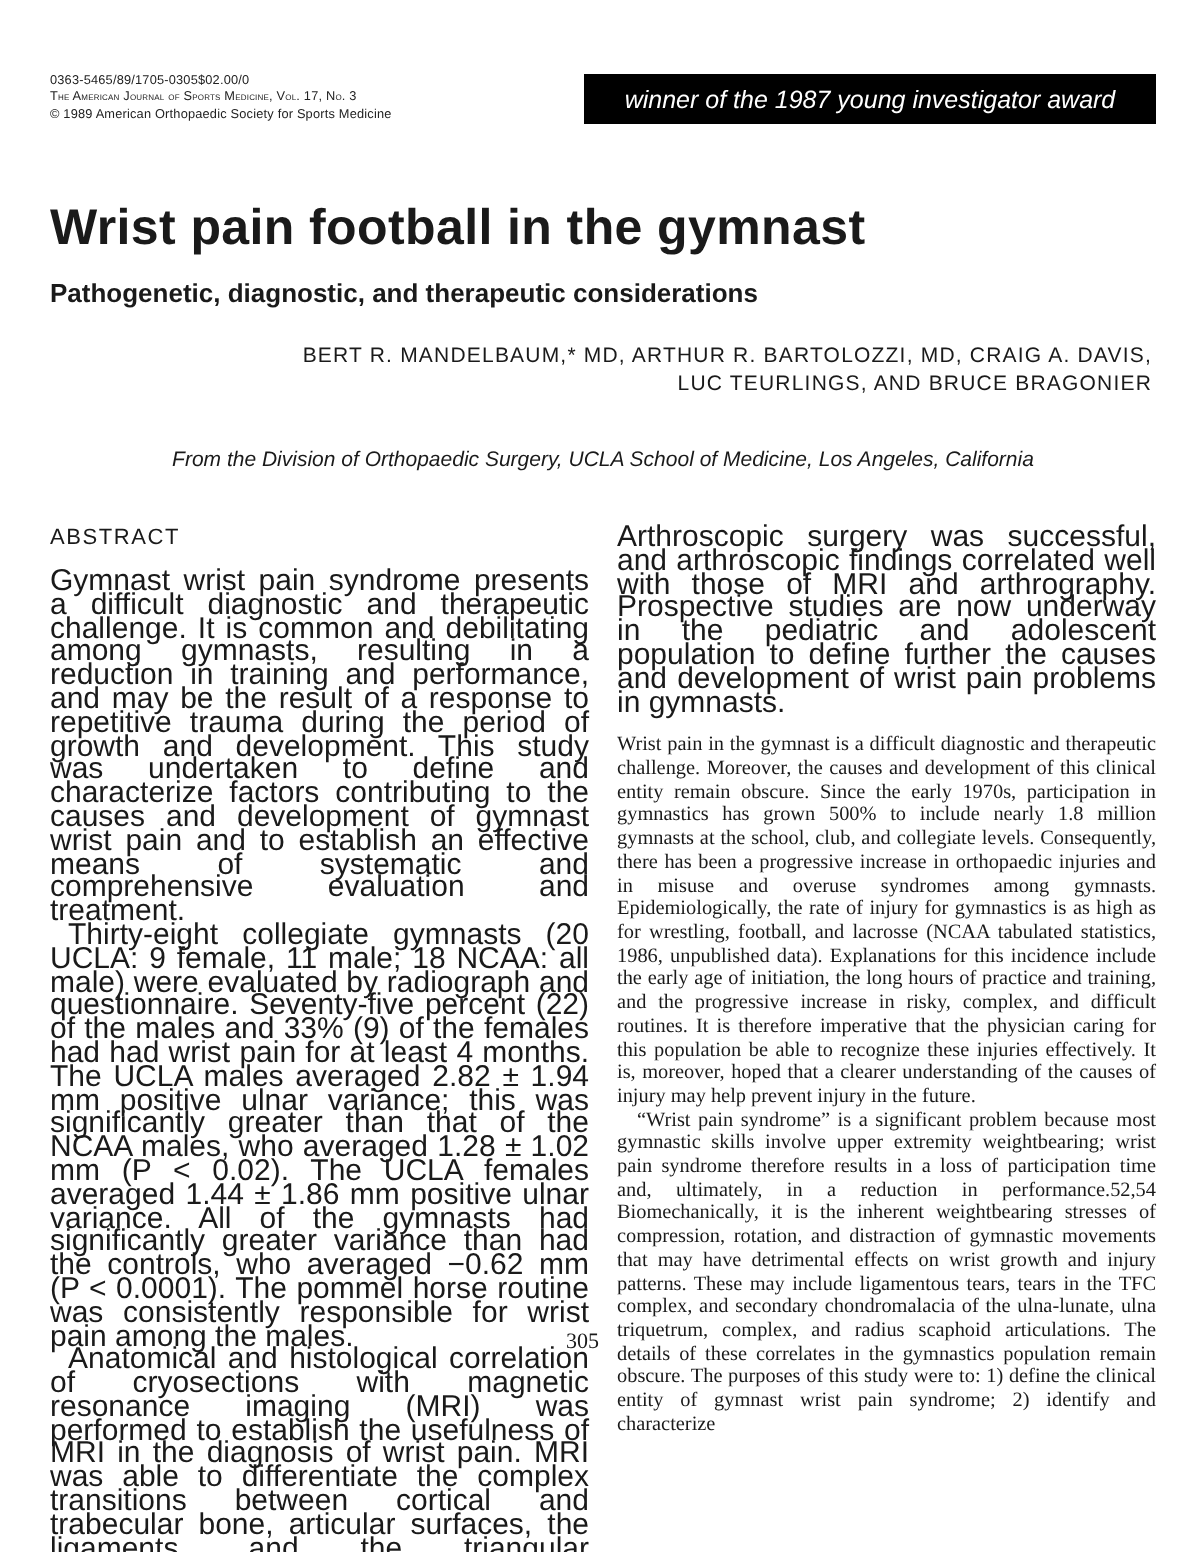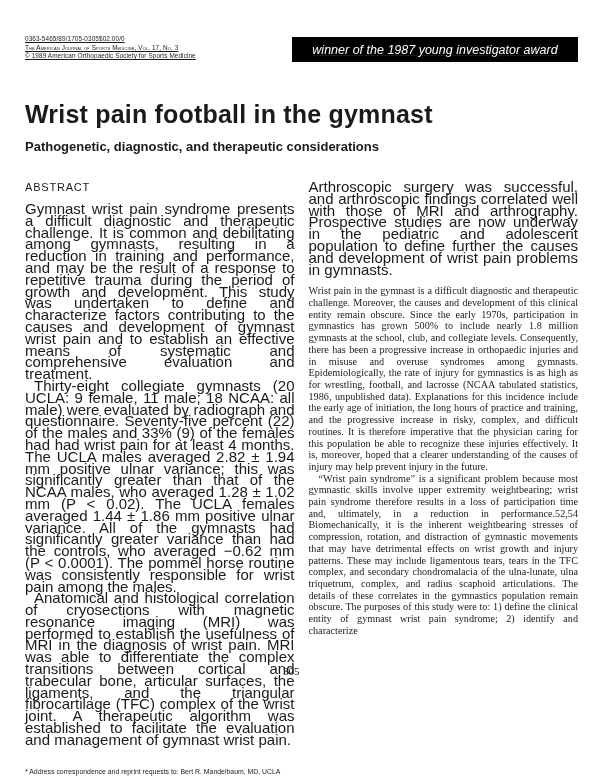--- a/index.html
+++ b/index.html
@@ -9,21 +9,21 @@
     height: 776px;
     margin: 0 auto;
     background: #ffffff;
     color: #1a1a1a;
     font-family: "Liberation Sans", sans-serif;
     overflow: hidden;
     box-sizing: border-box;
     padding: 34px 22px 0 25px;
   }
   
-  .header-row { display: flex; align-items: center; justify-content: space-between; text-decoration: underline; }
+  .header-row { display: flex; align-items: flex-end; justify-content: space-between; }
   .pub-info { font-size: 6.4px; line-height: 8.4px; color: #222; letter-spacing: 0.1px; }
   .pub-info .journal-line { font-variant: small-caps; }
   .award-banner {
     background: #000;
     color: #fff;
     font-style: italic;
     font-size: 12.5px;
     width: 286px;
     height: 25px;
     display: flex;
@@ -110,21 +110,26 @@
       <div>0363-5465/89/1705-0305$02.00/0</div>
       <div class="journal-line">The American Journal of Sports Medicine, Vol. 17, No. 3</div>
       <div>© 1989 American Orthopaedic Society for Sports Medicine</div>
     </div>
     <div class="award-banner">winner of the 1987 young investigator award</div>
   </div>
 
   <h1 class="article-title">Wrist pain football in the gymnast</h1>
   <h2 class="article-subtitle">Pathogenetic, diagnostic, and therapeutic considerations</h2>
 
+  <div class="authors">
+    <div>BERT R. MANDELBAUM,* MD, ARTHUR R. BARTOLOZZI, MD, CRAIG A. DAVIS,</div>
+    <div>LUC TEURLINGS, AND BRUCE BRAGONIER</div>
+  </div>
 
+  <div class="affiliation">From the Division of Orthopaedic Surgery, UCLA School of Medicine, Los Angeles, California</div>
 
   <div class="columns">
     <div class="col">
       <h3 class="abstract-heading">ABSTRACT</h3>
       <div class="abstract-text">
           <p>Gymnast wrist pain syndrome presents a difficult diagnostic and therapeutic challenge. It is common and debilitating among gymnasts, resulting in a reduction in training and performance, and may be the result of a response to repetitive trauma during the period of growth and development. This study was undertaken to define and characterize factors contributing to the causes and development of gymnast wrist pain and to establish an effective means of systematic and comprehensive evaluation and treatment.</p>
           <p>Thirty-eight collegiate gymnasts (20 UCLA: 9 female, 11 male; 18 NCAA: all male) were evaluated by radiograph and questionnaire. Seventy-five percent (22) of the males and 33% (9) of the females had had wrist pain for at least 4 months. The UCLA males averaged 2.82 ± 1.94 mm positive ulnar variance; this was significantly greater than that of the NCAA males, who averaged 1.28 ± 1.02 mm (P &lt; 0.02). The UCLA females averaged 1.44 ± 1.86 mm positive ulnar variance. All of the gymnasts had significantly greater variance than had the controls, who averaged −0.62 mm (P &lt; 0.0001). The pommel horse routine was consistently responsible for wrist pain among the males.</p>
           <p>Anatomical and histological correlation of cryosections with magnetic resonance imaging (MRI) was performed to establish the usefulness of MRI in the diagnosis of wrist pain. MRI was able to differentiate the complex transitions between cortical and trabecular bone, articular surfaces, the ligaments, and the triangular fibrocartilage (TFC) complex of the wrist joint. A therapeutic algorithm was established to facilitate the evaluation and management of gymnast wrist pain.</p>
         </div>
       <div class="footnote">* Address correspondence and reprint requests to: Bert R. Mandelbaum, MD, UCLA Medical Center, CHS Room AG-164, Department of Orthopaedics, 10833 Le Conte Avenue, Los Angeles, CA 90024-1749</div>

